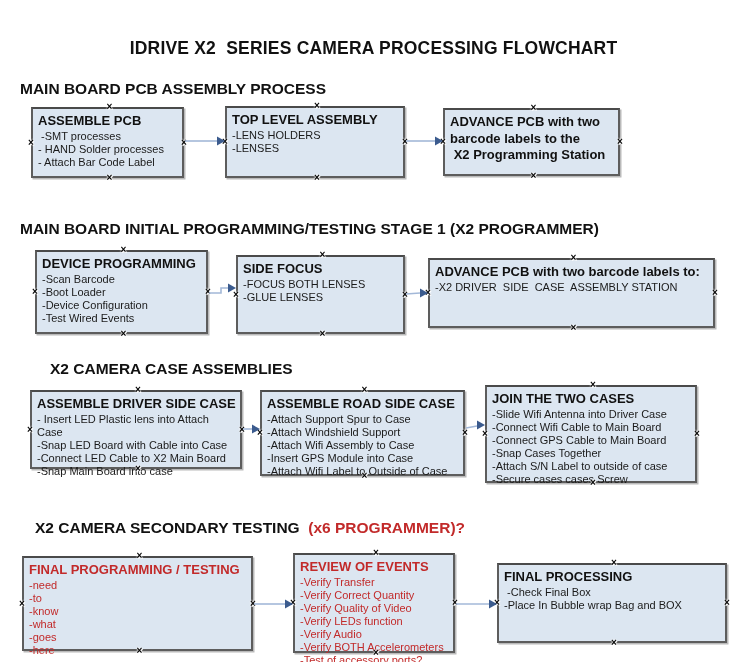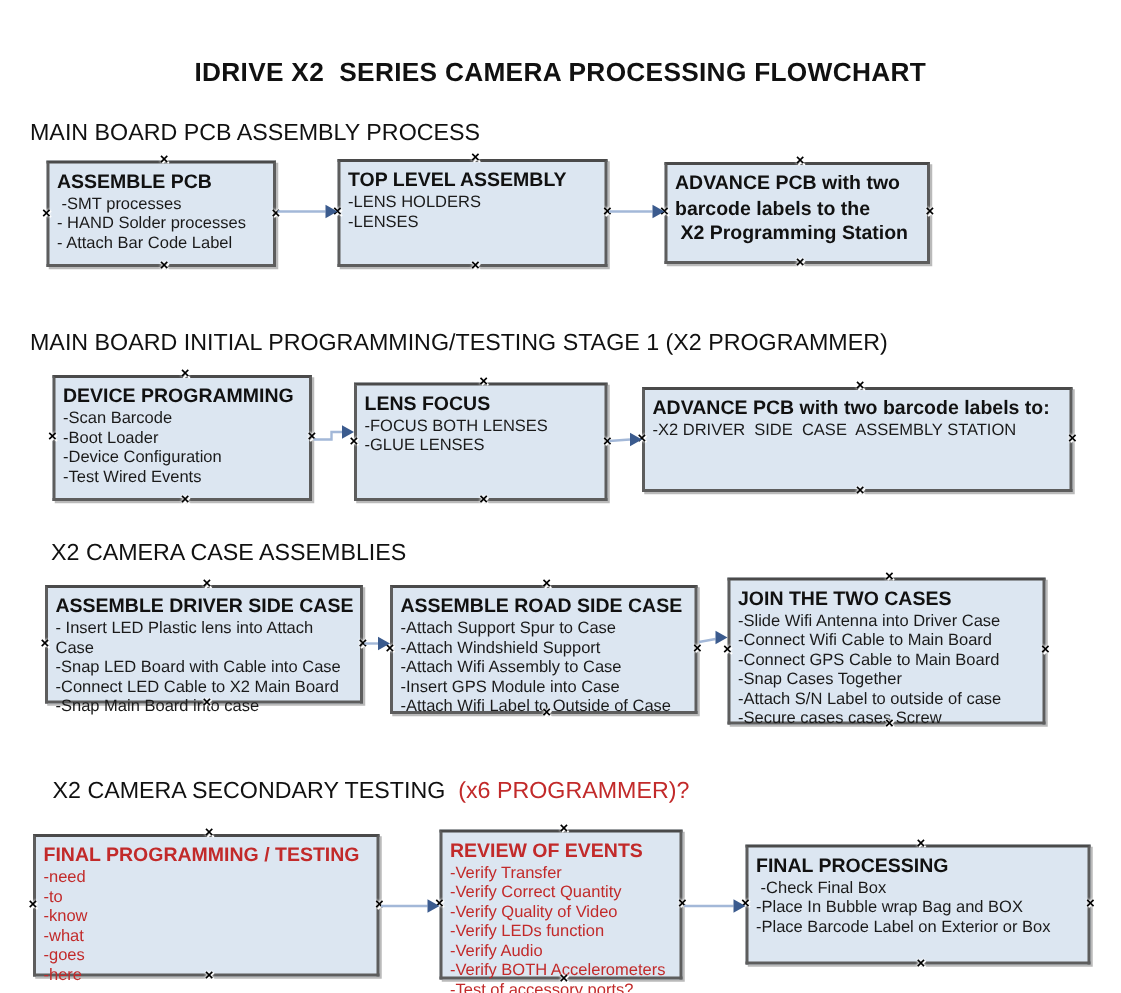--- a/index.html
+++ b/index.html
@@ -3,21 +3,21 @@
 <meta charset="utf-8">
 <style>
   html,body{margin:0;padding:0;background:#ffffff;}
   body{font-family:"Liberation Sans","DejaVu Sans",sans-serif;}
   .page{position:relative;width:747px;height:662px;background:#fff;overflow:hidden;margin-top:21px;}
   .doc-title{
     position:absolute;top:17px;left:0;width:100%;text-align:center;
     font-size:17.5px;font-weight:bold;color:#111;letter-spacing:.2px;white-space:pre;
   }
   .sec-heading{
-    position:absolute;font-size:15.5px;font-weight:normal;color:#111;white-space:pre;
+    position:absolute;font-size:15.5px;font-weight:bold;color:#111;white-space:pre;
   }
   .sec-heading .red-part{color:var(--red,#c22a2a);}
   .fbox{
     position:absolute;box-sizing:border-box;
     background:var(--box-fill,#dce6f1);
     border:2px solid var(--box-border,#5d5d5d);
     border-top-color:#4a4a4a;
     box-shadow:1.5px 1.5px 0 rgba(130,130,130,.55);
     padding:4px 4px 0 5px;
   }
@@ -37,21 +37,21 @@
   #arrows{position:absolute;left:0;top:0;pointer-events:none;}
 </style>
 </head>
 <body>
 
 <div class="page">
   <div class="doc-title">IDRIVE X2  SERIES CAMERA PROCESSING FLOWCHART</div>
 
   <div class="sec-heading" style="left:20px;top:59px;"><span>MAIN BOARD PCB ASSEMBLY PROCESS</span></div>
   <div class="sec-heading" style="left:20px;top:199px;"><span>MAIN BOARD INITIAL PROGRAMMING/TESTING STAGE 1 (X2 PROGRAMMER)</span></div>
-  <div class="sec-heading" style="left:34px;top:339px;"><span>X2 CAMERA CASE ASSEMBLIES</span></div>
+  <div class="sec-heading" style="left:50px;top:339px;"><span>X2 CAMERA CASE ASSEMBLIES</span></div>
   <div class="sec-heading" style="left:35px;top:498px;"><span>X2 CAMERA SECONDARY TESTING  </span><span class="red-part">(x6 PROGRAMMER)?</span></div>
 
   <div id="boxes">
       <div class="fbox" style="left: 31px; top: 86px; width: 153px; height: 71px;">
         <div class="fbox-title">ASSEMBLE PCB</div>
         <div class="fbox-item"> -SMT processes</div>
         <div class="fbox-item">- HAND Solder processes</div>
         <div class="fbox-item">- Attach Bar Code Label</div>
         <span class="handle" style="left: 76.5px; top: -2px;">×</span>
         <span class="handle" style="left: 76.5px; top: 69px;">×</span>
@@ -81,21 +81,21 @@
         <div class="fbox-item">-Scan Barcode</div>
         <div class="fbox-item">-Boot Loader</div>
         <div class="fbox-item">-Device Configuration</div>
         <div class="fbox-item">-Test Wired Events</div>
         <span class="handle" style="left: 86.5px; top: -2px;">×</span>
         <span class="handle" style="left: 86.5px; top: 82px;">×</span>
         <span class="handle" style="left: -2px; top: 40px;">×</span>
         <span class="handle" style="left: 171px; top: 40px;">×</span>
       </div>
       <div class="fbox" style="left: 236px; top: 234px; width: 169px; height: 79px;">
-        <div class="fbox-title">LENS FOCUS</div>
+        <div class="fbox-title">SIDE FOCUS</div>
         <div class="fbox-item">-FOCUS BOTH LENSES</div>
         <div class="fbox-item">-GLUE LENSES</div>
         <span class="handle" style="left: 84.5px; top: -2px;">×</span>
         <span class="handle" style="left: 84.5px; top: 77px;">×</span>
         <span class="handle" style="left: -2px; top: 37.5px;">×</span>
         <span class="handle" style="left: 167px; top: 37.5px;">×</span>
       </div>
       <div class="fbox" style="left: 428px; top: 237px; width: 287px; height: 70px;">
         <div class="fbox-title">ADVANCE PCB with two barcode labels to:</div>
         <div class="fbox-item">-X2 DRIVER  SIDE  CASE  ASSEMBLY STATION</div>
@@ -164,21 +164,20 @@
         <div class="fbox-item">-Test of accessory ports?</div>
         <span class="handle" style="left: 81px; top: -2px;">×</span>
         <span class="handle" style="left: 81px; top: 98px;">×</span>
         <span class="handle" style="left: -2px; top: 48px;">×</span>
         <span class="handle" style="left: 160px; top: 48px;">×</span>
       </div>
       <div class="fbox" style="left: 497px; top: 542px; width: 230px; height: 80px;">
         <div class="fbox-title">FINAL PROCESSING</div>
         <div class="fbox-item"> -Check Final Box</div>
         <div class="fbox-item">-Place In Bubble wrap Bag and BOX</div>
-        <div class="fbox-item">-Place Barcode Label on Exterior or Box</div>
         <span class="handle" style="left: 115px; top: -2px;">×</span>
         <span class="handle" style="left: 115px; top: 78px;">×</span>
         <span class="handle" style="left: -2px; top: 38px;">×</span>
         <span class="handle" style="left: 228px; top: 38px;">×</span>
       </div>
     </div>
 
   <svg id="arrows" width="747" height="662" viewBox="0 0 747 662">
       <polyline points="185,120 217,120" fill="none" stroke="#a3b8d8" stroke-width="1.6"></polyline>
       <polygon points="225,120 217,115.5 217,124.5" fill="#3b5b8e"></polygon>

